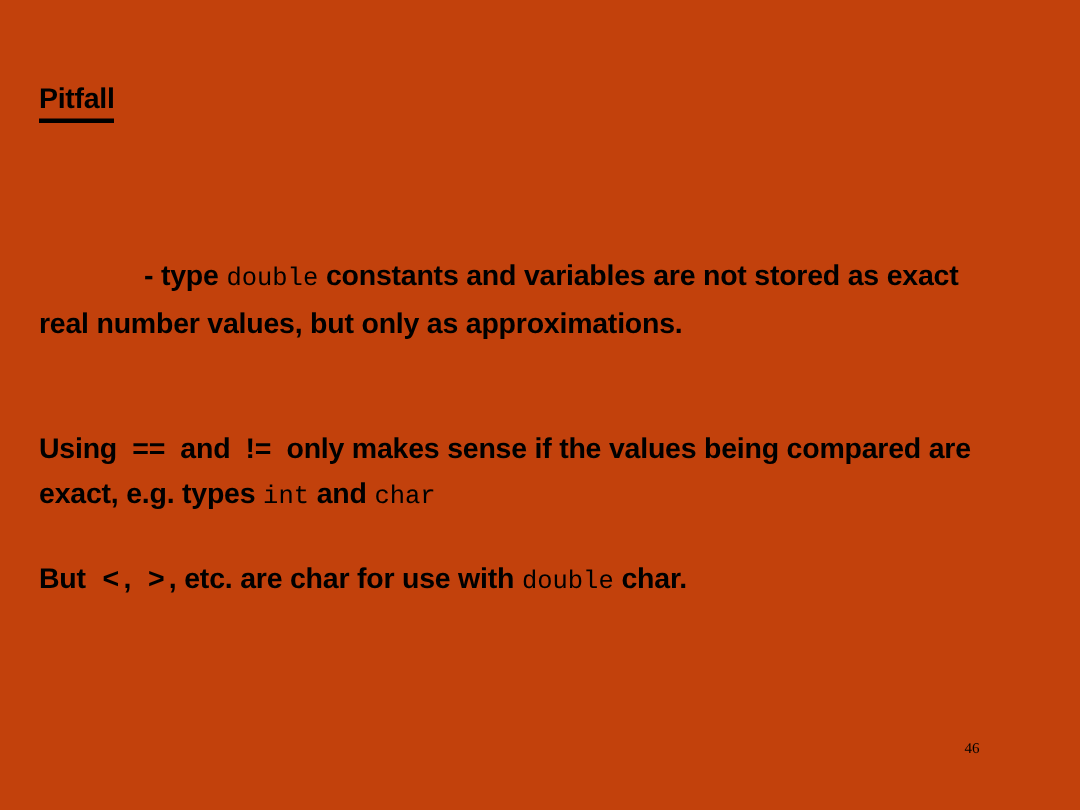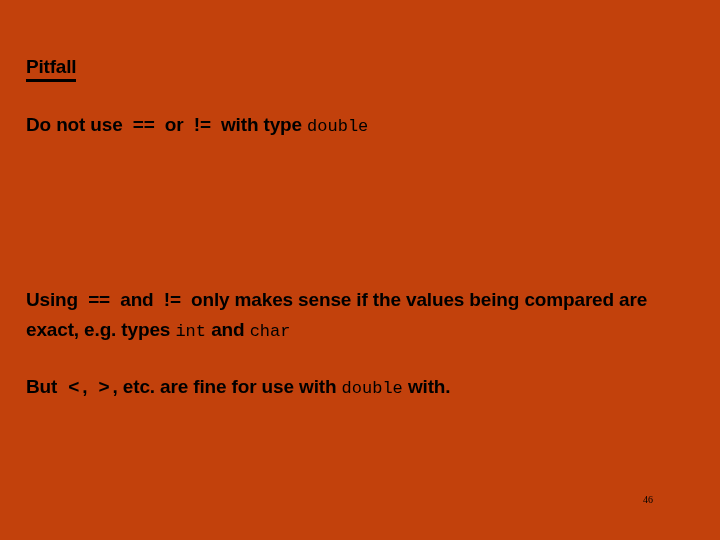--- a/index.html
+++ b/index.html
@@ -89,45 +89,42 @@
 </head>
 <body>
 
 <div id="slide">
 
   <div class="heading">
     <span>Pitfall</span>
     <span class="rule"></span>
   </div>
 
-  <div class="block block-1">
-    <span>Do not use</span>
-    <span class="op">==</span>
-    <span>or</span>
-    <span class="op">!=</span>
-    <span>with type</span>
+
+  <div class="block block-2">
+    <span>- type</span>
     <span class="code">double</span>
+    <span>constants and variables are not stored as exact real number values, but only as approximations.</span>
   </div>
-
 
   <div class="block block-3">
     <span>Using</span>
     <span class="op">==</span>
     <span>and</span>
     <span class="op">!=</span>
     <span>only makes sense if the values being compared are exact, e.g. types</span>
     <span class="code">int</span>
     <span>and</span>
     <span class="code">char</span>
   </div>
 
   <div class="block block-4">
     <span>But</span>
     <span class="op-lite">&lt;</span><span>,</span>
     <span class="op-lite">&gt;</span><span>,</span>
-    <span>etc. are fine for use with</span>
+    <span>etc. are char for use with</span>
     <span class="code">double</span>
-    <span>with.</span>
+    <span>char.</span>
   </div>
 
   <div class="page-number">46</div>
 
 </div>
 
 </body></html>

